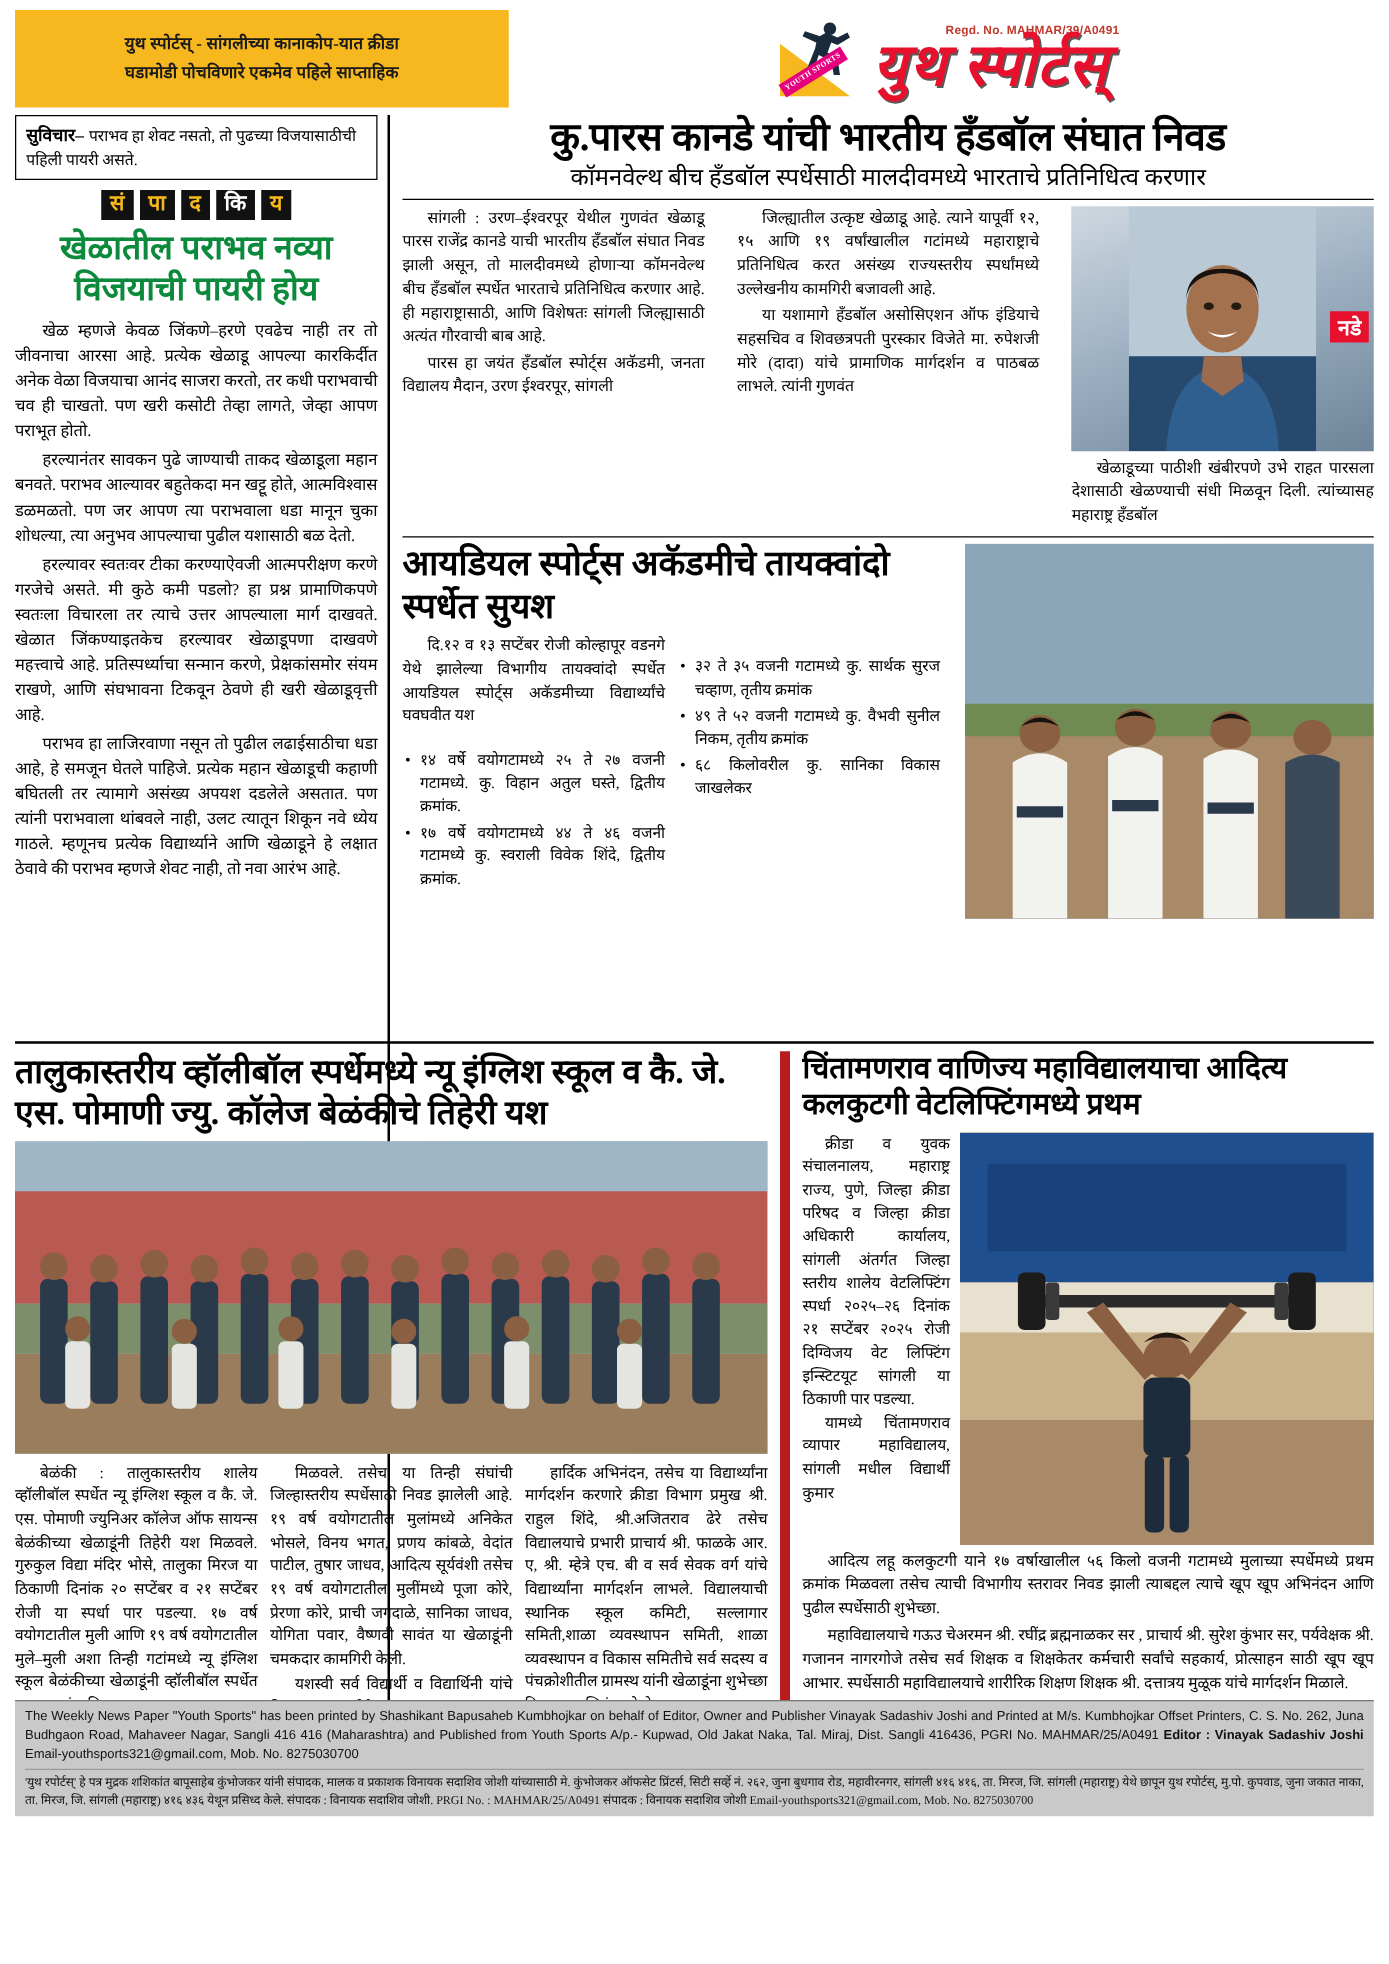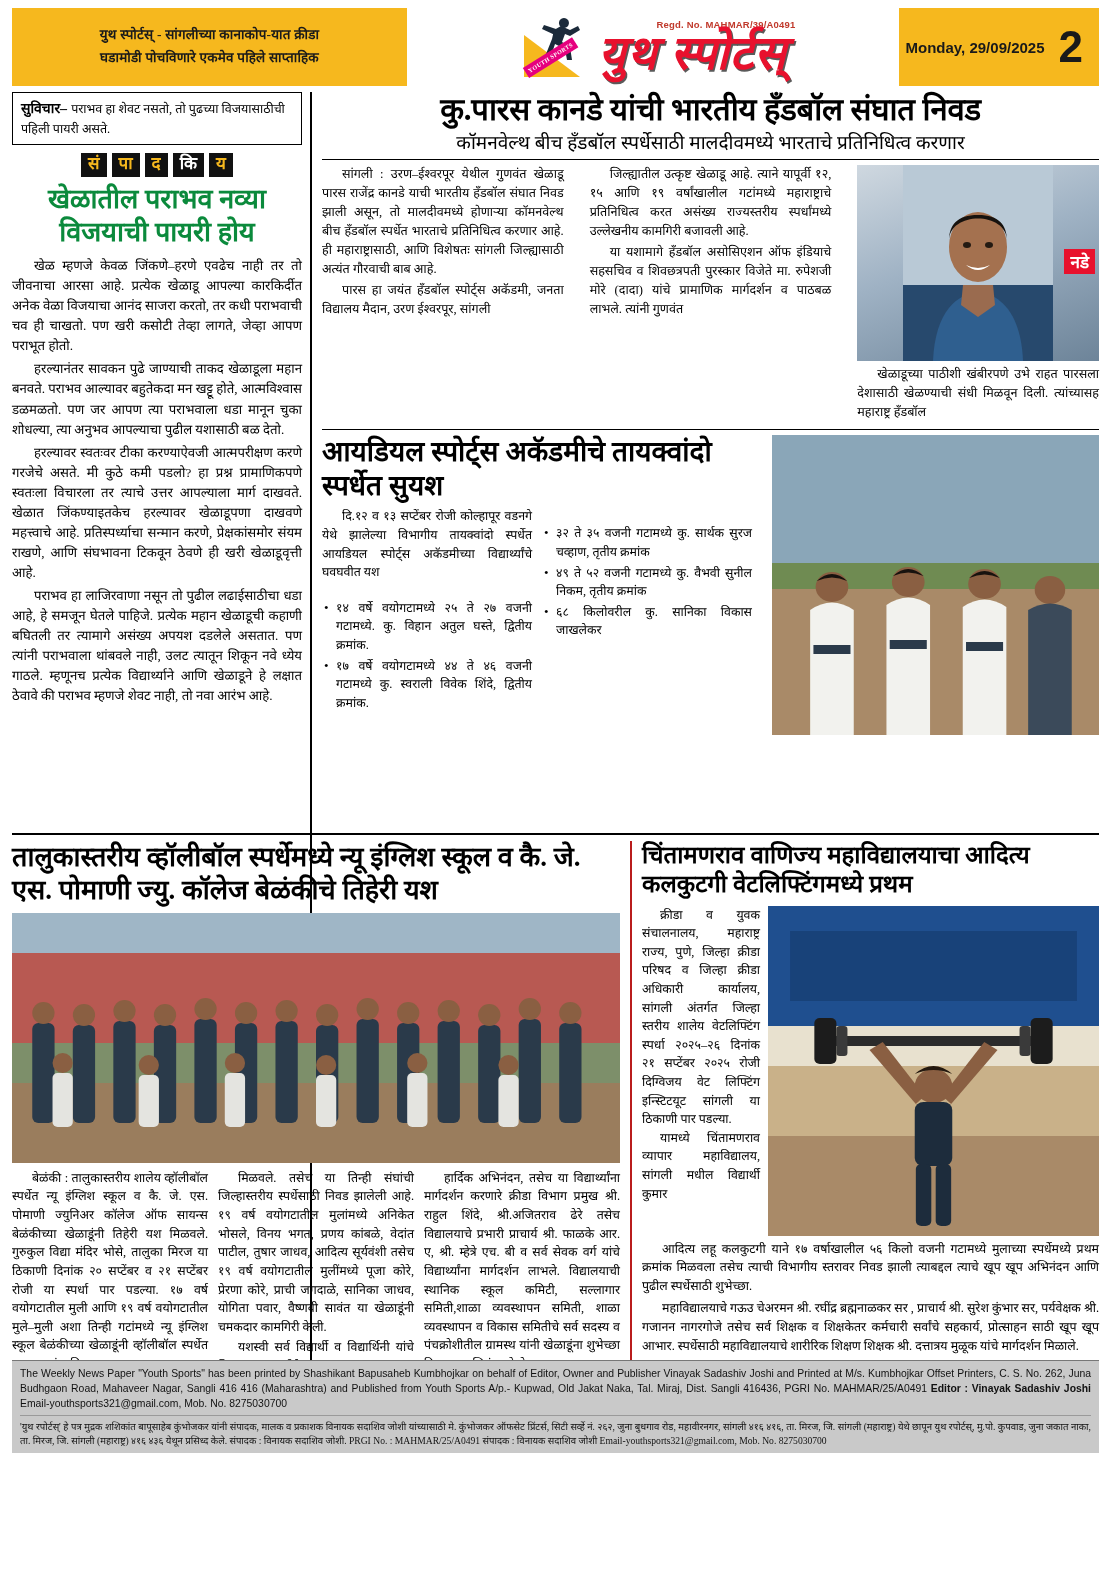--- a/index.html
+++ b/index.html
@@ -196,21 +196,21 @@
     font-size: 12.4px; line-height: 1.5; text-align: justify;
     padding-left: 14px; position: relative; margin-bottom: 2px;
   }
   .a2-c li:before {
     content: "\2022"; position: absolute; left: 2px; top: -1px; font-size: 13px;
   }
   .p2 { flex: 1; height: 300px; background: linear-gradient(170deg,#b7cbd8 0%,#8fa8b8 30%,#c2a98c 62%,#a98a68 100%); }
 
   
   .bottom { display: flex; margin-top: 8px; border-top: 2px solid #000; padding-top: 6px; }
-  .bl { width: 620px; padding-right: 10px; border-right: 2px solid #b91c1c; }
+  .bl { width: 620px; padding-right: 10px; border-right: 8px solid #b91c1c; }
   .br { flex: 1; padding-left: 10px; }
   .b-head { font-size: 27px; font-weight: bold; line-height: 1.22; margin-bottom: 6px; }
   .b-head.small { font-size: 24px; }
   .p3 { width: 100%; height: 250px; background: linear-gradient(175deg,#9fb6c6 0%,#8aa3b5 25%,#b8a189 55%,#96785b 100%); margin-bottom: 6px; }
   .b3-grid { display: flex; gap: 10px; }
   .b3-grid .c { flex: 1; }
   .b3-grid p { font-size: 12.4px; line-height: 1.5; text-align: justify; text-indent: 20px; margin-bottom: 2px; }
   .br-wrap { display: flex; gap: 8px; }
   .br-col { width: 118px; }
   .br-col p { font-size: 12.4px; line-height: 1.5; text-align: justify; text-indent: 18px; }
@@ -257,24 +257,20 @@
         <div class="band">
           <span>YOUTH SPORTS</span>
         </div>
       </div>
       <div class="logo-block">
         <div class="regd">Regd. No. MAHMAR/39/A0491</div>
         <div class="logo-title">युथ स्पोर्टस्</div>
       </div>
     </div>
 
-    <div class="mast-date">
-      <div class="dt">Monday, 29/09/2025</div>
-      <div class="pno">2</div>
-    </div>
   </div>
 
   <div class="body-wrap">
 
     <div class="col-left">
       <div class="suvichar">
         <span class="lbl">सुविचार–</span>
         <span class="txt">पराभव हा शेवट नसतो, तो पुढच्या विजयासाठीची पहिली पायरी असते.</span>
       </div>
 

